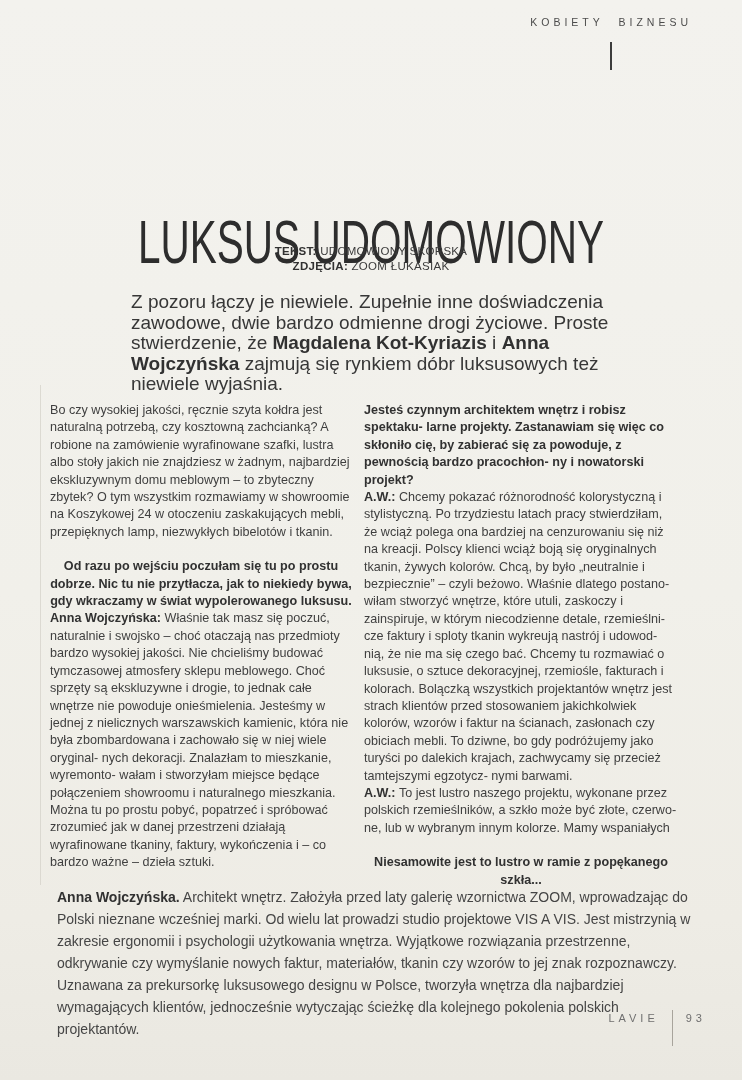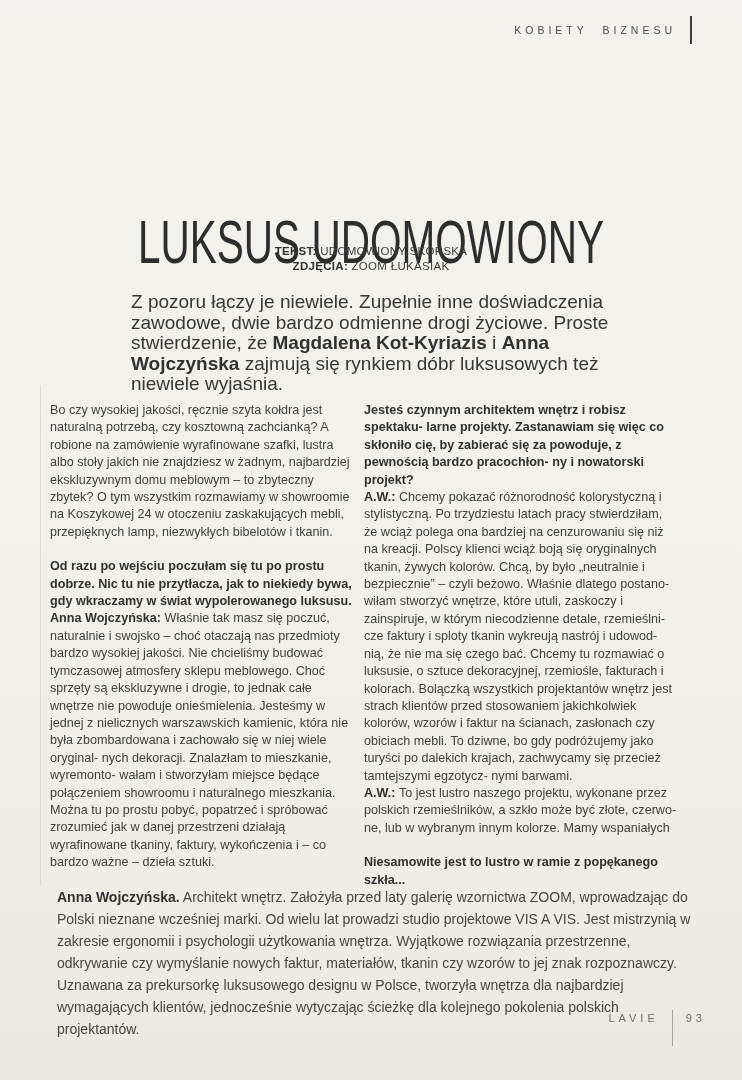--- a/index.html
+++ b/index.html
@@ -10,21 +10,21 @@
   }
   .page{
     position:relative;
     width:742px;height:1080px;
     margin:0 auto;
     background:linear-gradient(180deg,#f3f2ee 0%,#f1f0ea 55%,#eeece5 85%,#eae8e1 100%);
     overflow:hidden;
     color:#3e3e3e;
   }
   
-  .header{position:absolute;top:16px;right:50px;display:flex;align-items:center;gap:14px;}
+  .header{position:absolute;top:16px;right:50px;display:flex;align-items:center;gap:14px;flex-direction:column;}
   .header-label{
     font-size:10.5px;letter-spacing:4px;word-spacing:8px;color:#4c4c4c;
     text-transform:uppercase;
   }
   .header-bar{width:2px;height:28px;background:#3c3c3c;display:inline-block;}
   
   .title-wrap{position:absolute;top:158px;left:0;width:600px;height:84px;text-align:center;margin-top:44px;}
   .title-wrap svg{display:block;margin:0 auto;}
   
   .credits{position:absolute;top:244px;left:0;width:742px;text-align:center;}
@@ -33,21 +33,21 @@
   .intro{
     position:absolute;top:292px;left:131px;width:480px;
     text-align:left;font-size:19px;line-height:20.5px;color:#373737;
   }
   
   .columns{position:absolute;top:402px;left:50px;width:636px;display:flex;gap:12px;}
   .col{font-size:12.6px;line-height:17.4px;color:#3f3f3f;}
   .col-left{width:302px;}
   .col-right{width:314px;}
   .para{margin:0;}
-  .gap{margin-top:17px;}
+  .gap{margin-top:17px;text-align:center;}
   .b{font-weight:700;color:#313131;}
   
   .bio{
     position:absolute;top:886px;left:57px;width:644px;
     font-size:14px;line-height:22px;color:#454545;
   }
   
   .page-footer{position:absolute;top:1012px;right:36px;display:flex;align-items:flex-start;gap:13px;text-align:right;}
   .page-footer span{font-size:11px;letter-spacing:4px;color:#6f6f6f;}
   .footer-bar{width:1px;height:36px;background:#a8a49c;margin-top:-2px;}

